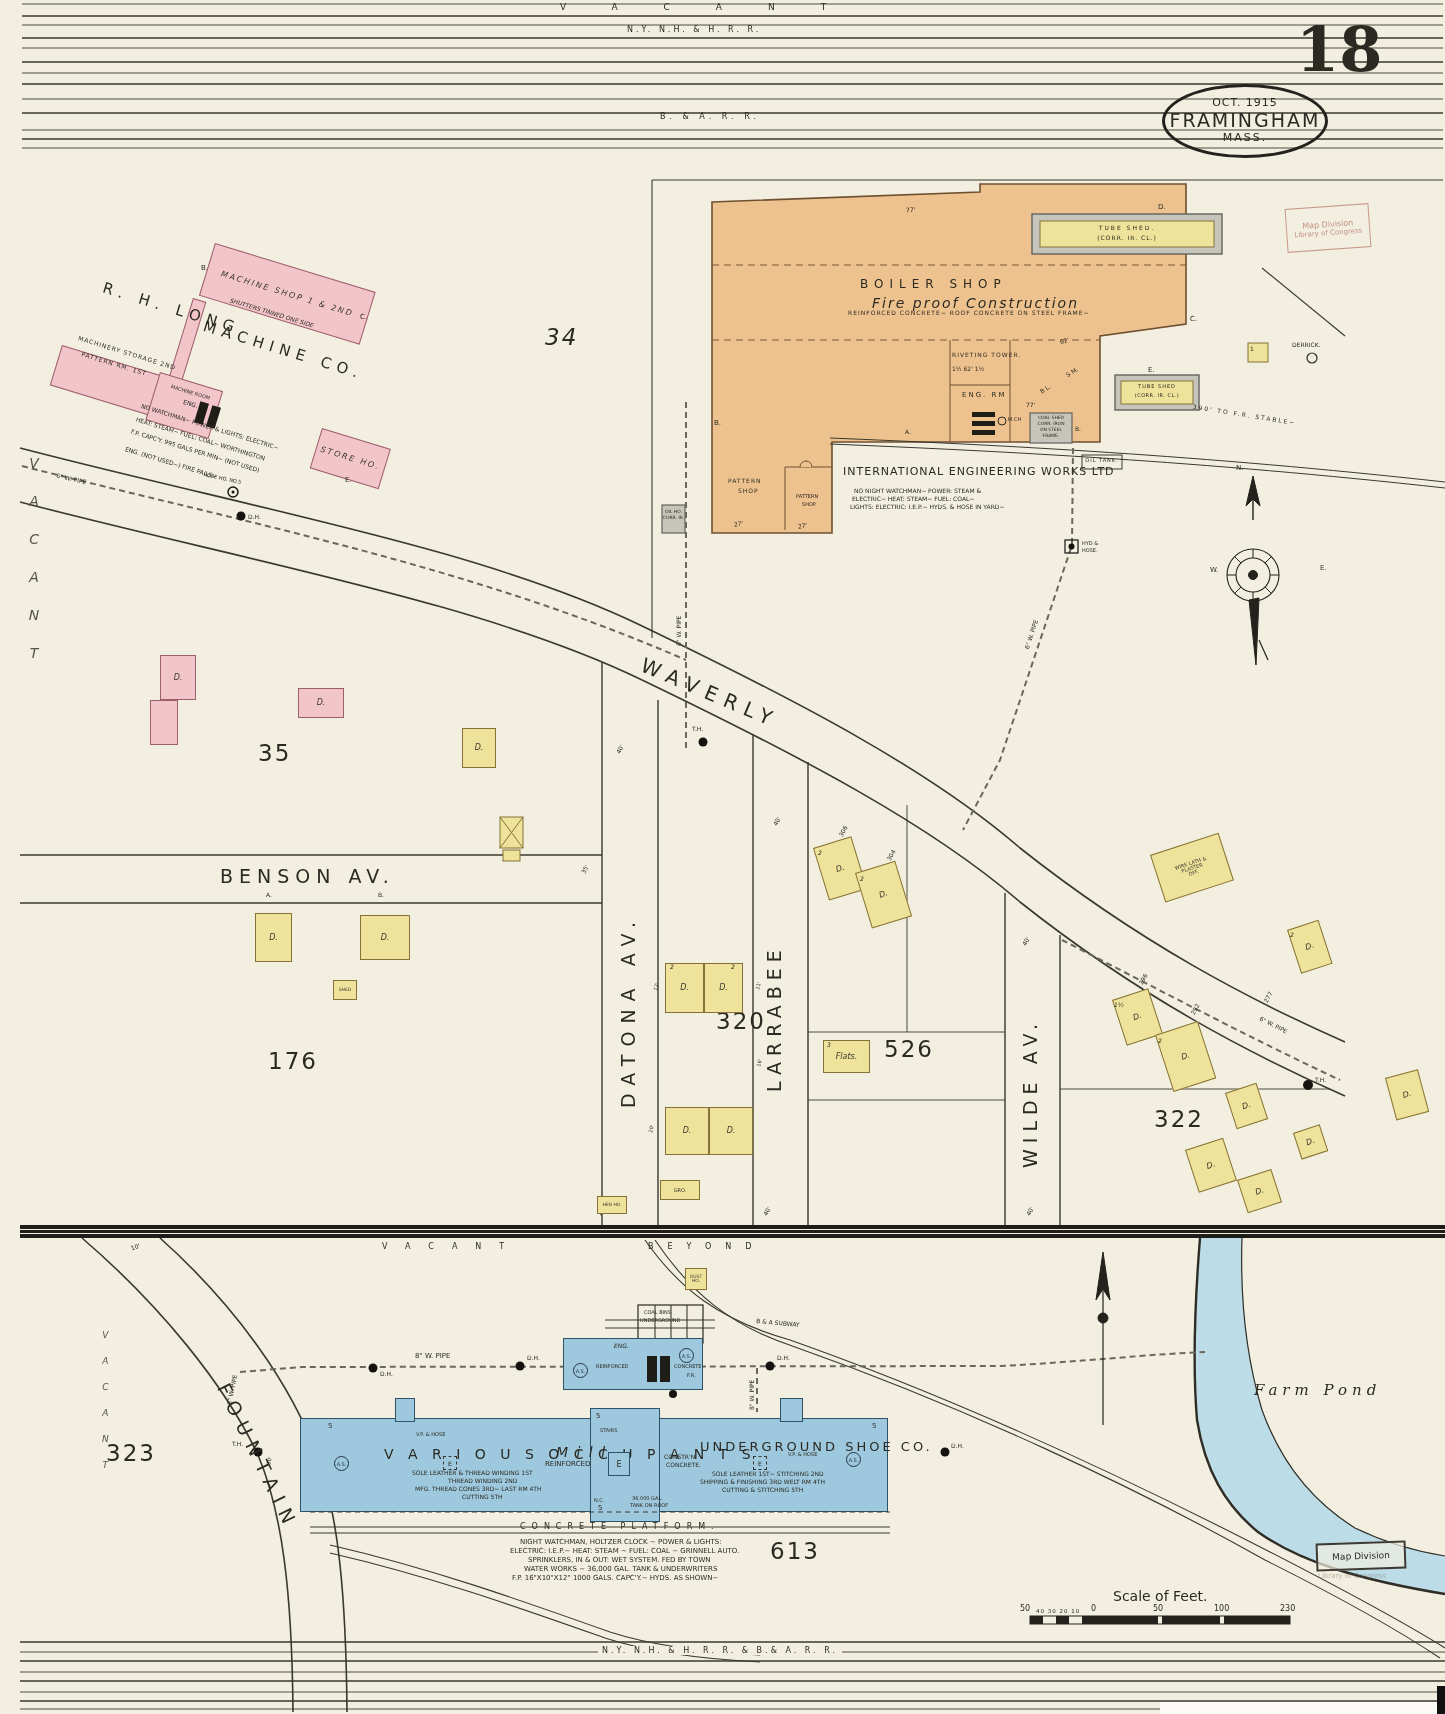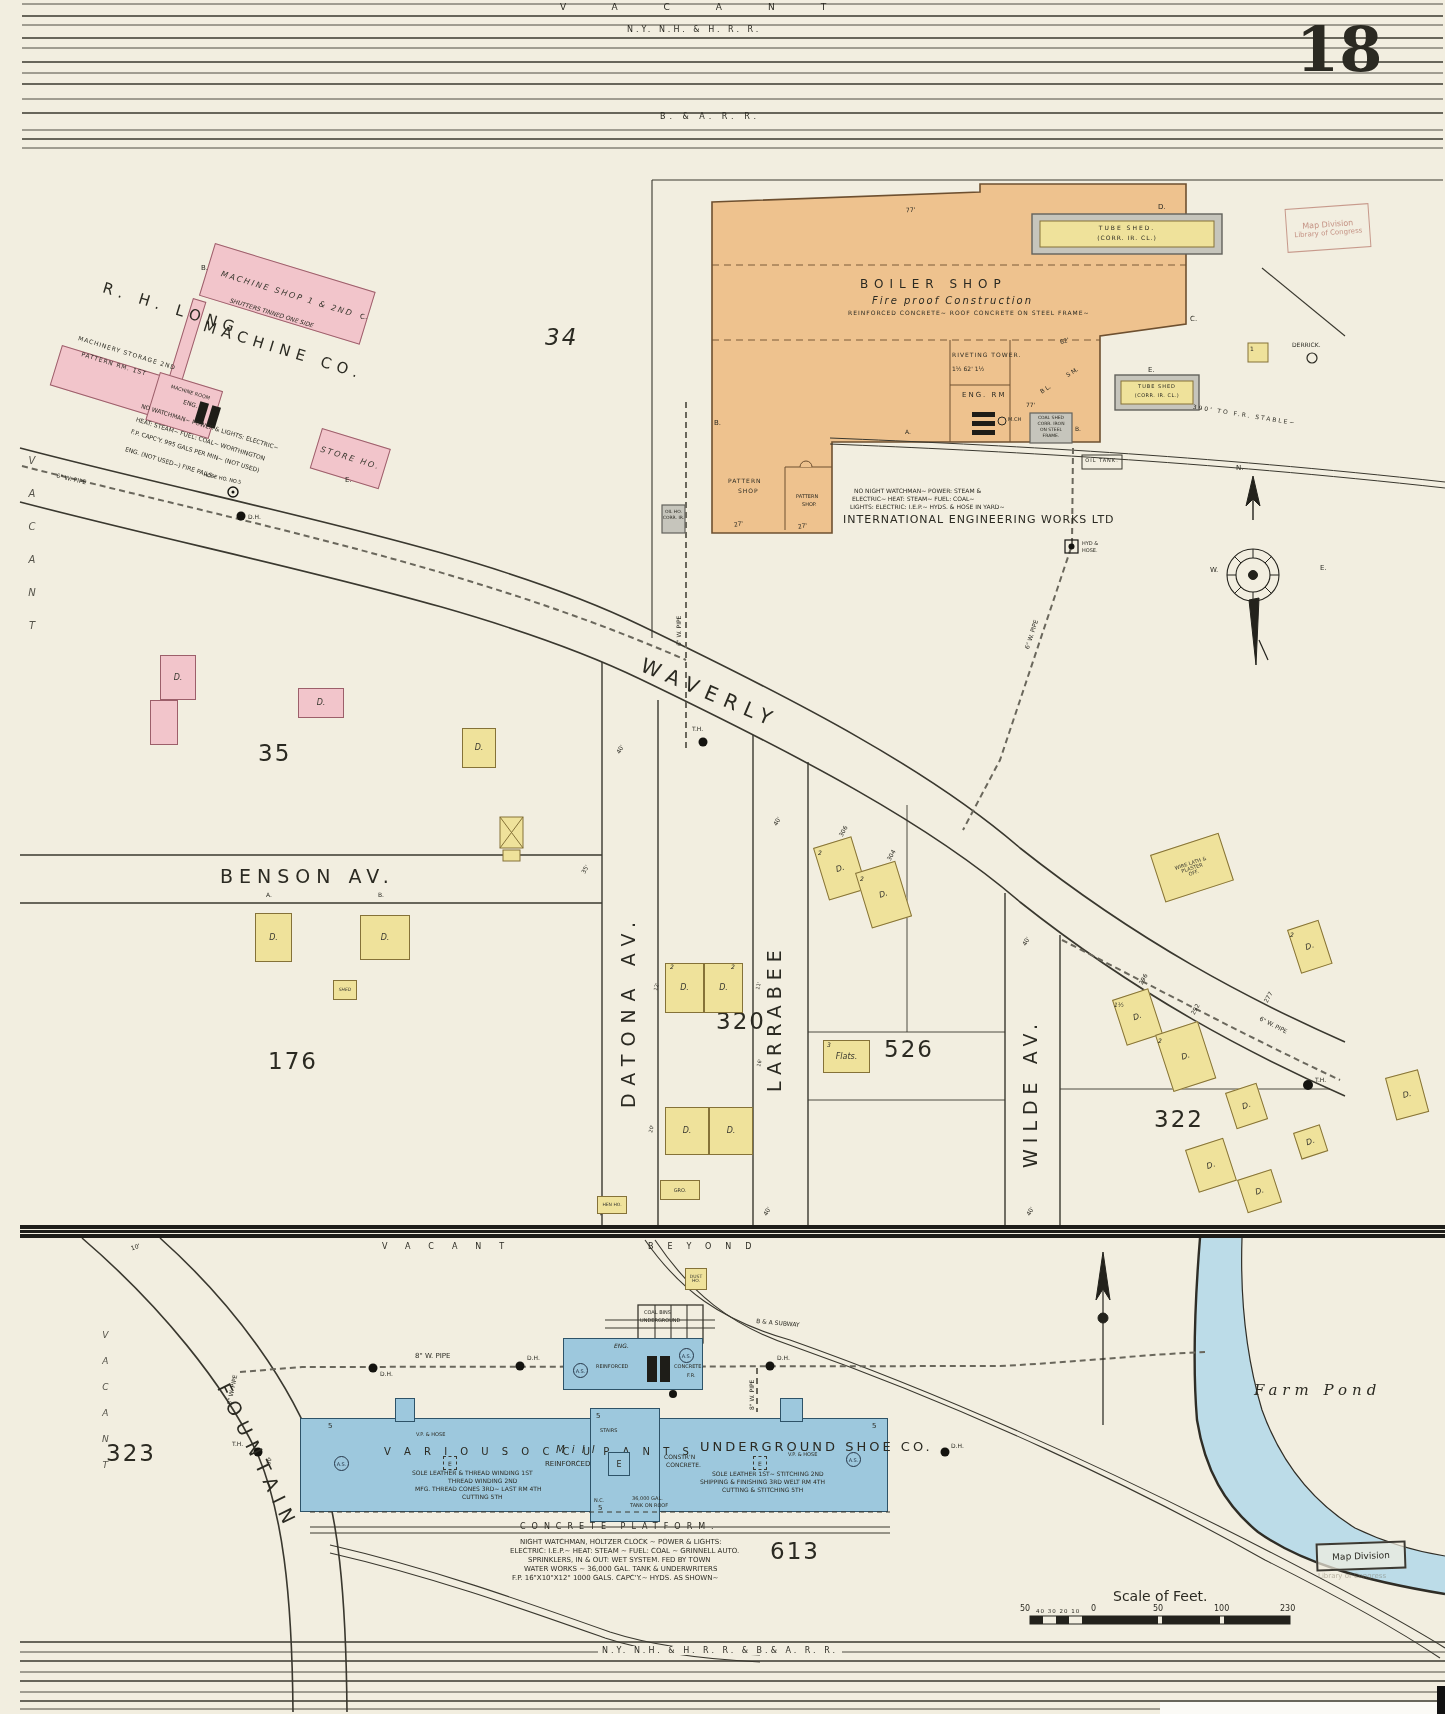--- a/index.html
+++ b/index.html
@@ -1,20 +1,20 @@
 <!DOCTYPE html>
 <html><head>
 <meta charset="utf-8">
 <style>
   html,body{margin:0;padding:0;background:#888;}
   #sheet{position:relative;width:1445px;height:1714px;background:#f2eee0;overflow:hidden;
          font-family:"DejaVu Sans",sans-serif;color:#2b2a22;}
   svg{position:absolute;left:0;top:0;}
   .l{position:absolute;white-space:nowrap;color:#2b2a22;line-height:1.15;}.f5{font-size:5px;}.f6{font-size:6px;}.f7{font-size:7px;}.f8{font-size:8px;}
-  .f9{font-size:9px;}.f10{font-size:10px;}.f11{font-size:11px;}.f12{font-size:12px;}.f13{font-size:13px;}
+  .f9{font-size:9px;}.f10{font-size:14px;}.f11{font-size:11px;}.f12{font-size:12px;}.f13{font-size:13px;}
   .f14{font-size:14px;}.f15{font-size:15px;}.f19{font-size:19px;}.f20{font-size:20px;}
   .ls1{letter-spacing:1px;}.ls2{letter-spacing:2px;}.ls3{letter-spacing:3px;}.ls4{letter-spacing:4px;}
   .ls5{letter-spacing:5px;}.ls6{letter-spacing:6px;}.ls8{letter-spacing:8px;}
   .it{font-style:italic;}
   .blk{position:absolute;font-size:23px;letter-spacing:2px;color:#2b2a22;}
   .b{position:absolute;box-sizing:border-box;border:1.2px solid #857238;}
   .by{background:#efe29b;border-color:#857238;}
   .bp{background:#f2c5cb;border-color:#9c5f6a;}
   .bb{background:#9dc8dd;border-color:#2e5368;}
   .b .c{display:flex;align-items:center;justify-content:center;width:100%;height:100%;
@@ -221,20 +221,25 @@
       <rect x="1030" y="1616" width="13" height="8" fill="#23221c"></rect>
       <rect x="1056" y="1616" width="13" height="8" fill="#23221c"></rect>
       <rect x="1082" y="1616" width="13" height="8" fill="#23221c"></rect>
       <rect x="1095" y="1616" width="63" height="8" fill="#23221c"></rect>
       <rect x="1162" y="1616" width="58" height="8" fill="#23221c"></rect>
       <rect x="1224" y="1616" width="66" height="8" fill="#23221c"></rect>
     </g>
   </svg>
 
   <div class="l" style="left:1296px;top:14px;font-family:'DejaVu Serif',serif;font-weight:bold;font-size:62px;">18</div>
+  <div class="oval">
+    <div class="l f11 ls1" style="position:static;">OCT. 1915</div>
+    <div class="l ls2" style="position:static;font-size:19px;">FRAMINGHAM</div>
+    <div class="l f11 ls2" style="position:static;">MASS.</div>
+  </div>
   <div class="stamp" style="left:1286px;top:206px;width:82px;height:42px;transform:rotate(-4deg);">
     <span class="f8">Map Division</span>
     <span class="f7">Library of Congress</span>
   </div>
 
   <div class="l f9" style="left:560px;top:2px;letter-spacing:46px;">VACANT</div>
   <div class="l f8 ls3" style="left:627px;top:25px;">N.Y. N.H. &amp; H. R. R.</div>
   <div class="l f8 ls4" style="left:660px;top:112px;">B. &amp; A. R. R.</div>
 
   <div class="b bp" style="left:215px;top:243px;width:168px;height:55px;transform:rotate(17deg);transform-origin:0 0;">
@@ -310,21 +315,21 @@
   <div class="l" style="left:1121px;top:382px;width:72px;text-align:center;font-size:5px;letter-spacing:1px;line-height:1.7;">
     <span style="display:block;">TUBE  SHED</span>
     <span style="display:block;letter-spacing:0.5px;">(CORR. IR. CL.)</span>
   </div>
   <div class="l f7" style="left:1158px;top:203px;">D.</div>
   <div class="l f7" style="left:1148px;top:366px;">E.</div>
   <div class="l f6" style="left:1250px;top:346px;">1</div>
   <div class="l" style="left:1084px;top:458px;width:36px;text-align:center;font-size:5px;letter-spacing:1px;">OIL  TANK.</div>
   <div class="l f6" style="left:1292px;top:342px;">DERRICK.</div>
   <div class="l f6 ls2" style="left:1192px;top:412px;transform:rotate(9deg);">390'   TO   F.R.   STABLE~</div>
-  <div class="l f11 ls1" style="left:843px;top:466px;margin-top:48px;">INTERNATIONAL   ENGINEERING   WORKS   LTD</div>
+  <div class="l f11 ls1" style="left:843px;top:466px;">INTERNATIONAL   ENGINEERING   WORKS   LTD</div>
   <div class="l f6" style="left:854px;top:488px;">NO NIGHT WATCHMAN~ POWER: STEAM &amp;</div>
   <div class="l f6" style="left:852px;top:496px;">ELECTRIC~ HEAT: STEAM~ FUEL: COAL~</div>
   <div class="l f6" style="left:850px;top:504px;">LIGHTS: ELECTRIC: I.E.P.~ HYDS. &amp; HOSE IN YARD~</div>
   <div class="l f5" style="left:1082px;top:541px;">HYD &amp;</div>
   <div class="l f5" style="left:1082px;top:548px;">HOSE.</div>
 
   <div class="blk" style="left:545px;top:324px;font-style:italic;">34</div>
   <div class="blk" style="left:258px;top:740px;">35</div>
   <div class="blk" style="left:268px;top:1048px;">176</div>
   <div class="blk" style="left:716px;top:1008px;">320</div>

